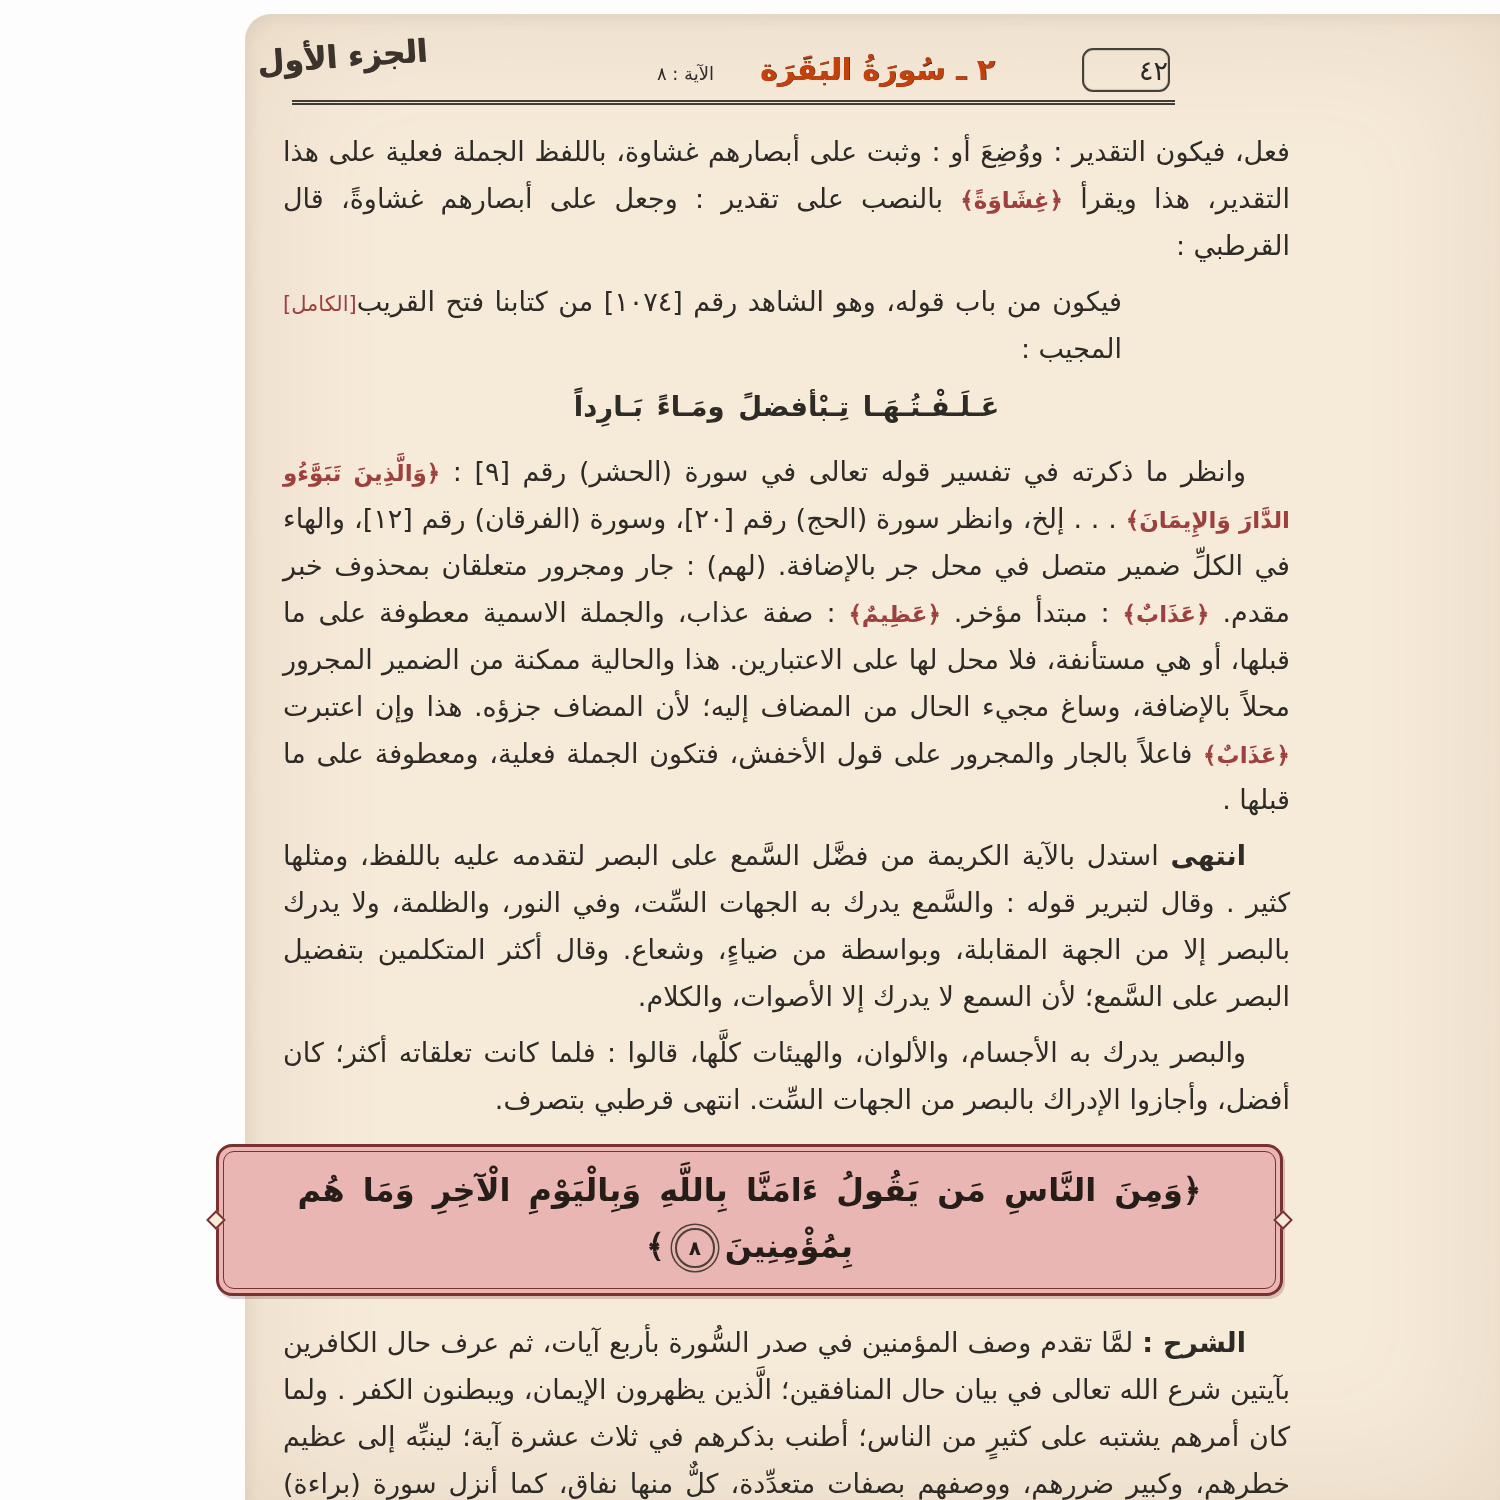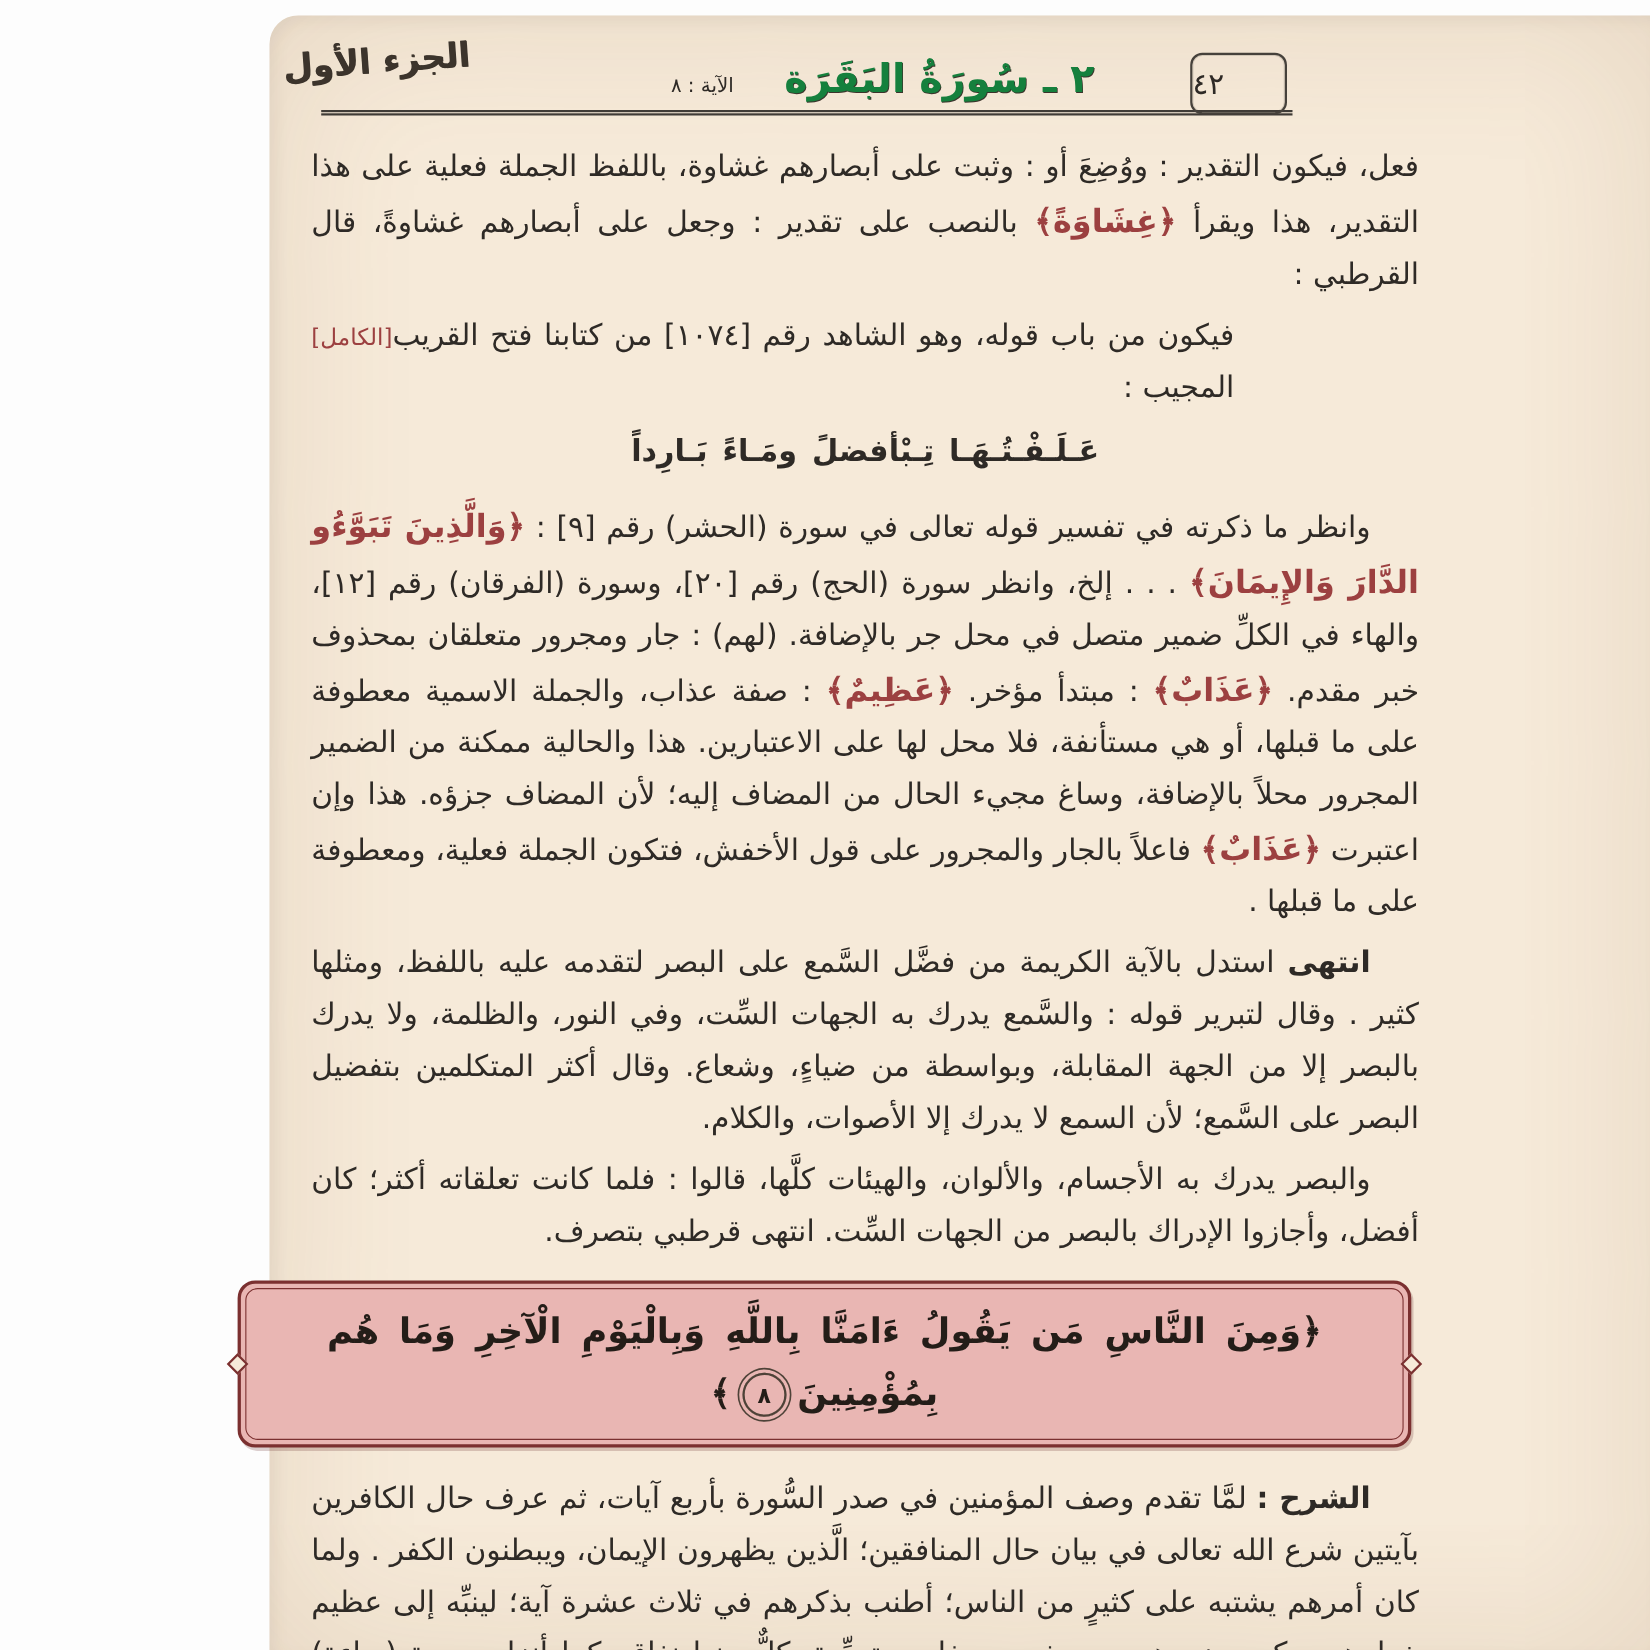--- a/index.html
+++ b/index.html
@@ -15,49 +15,49 @@
   .page{
     position:absolute;top:14px;left:245px;right:0;bottom:0;
     background:var(--page-bg);
     border-radius:26px 0 0 0;
     box-shadow:inset 0 0 140px rgba(140,100,60,.14), inset 6px 6px 14px rgba(0,0,0,.05);
     direction:rtl;
   }
   
   .header{position:relative;height:86px;}
   .numbox{
-    position:absolute;right:330px;top:34px;width:88px;height:56px;
+    position:absolute;right:330px;top:34px;width:88px;height:44px;
     border:2.5px solid #46413b;border-radius:11px;
-    display:flex;align-items:center;justify-content:flex-end;
+    display:flex;align-items:center;justify-content:flex-start;
     font-size:27px;color:var(--ink);
     box-shadow:inset 0 0 0 1px rgba(70,65,59,.18);
   }
   .chapgroup{position:absolute;right:505px;top:38px;display:flex;align-items:baseline;gap:46px;direction:rtl;}
   .chapter{
-    font-size:36px;font-weight:bold;color:#15803d;letter-spacing:.5px;
+    font-size:30px;font-weight:bold;color:#c2410c;letter-spacing:.5px;
     text-shadow:.7px .4px 0 #3c342c;white-space:nowrap;
   }
   .verse{font-size:18px;color:var(--ink);white-space:nowrap;}
   .juz{
     position:absolute;left:12px;top:24px;font-size:31px;font-weight:bold;color:#3c342c;
     transform:rotate(-4deg);text-shadow:.6px .4px 0 #3c342c;white-space:nowrap;
   }
   .rule{
     margin-left:47px;margin-right:325px;height:5px;
     border-top:2.5px solid var(--rule);border-bottom:2px solid var(--rule);
   }
   
   .content{
     direction:rtl;text-align:justify;color:var(--ink);
     font-size:27px;line-height:1.74;
     margin:24px 210px 0 38px;
   }
   p.para{margin:0 0 9px 0;}
   p.para.indent{text-indent:44px;}
-  .run.quran{color:var(--red);font-weight:bold;font-size:29px;}
+  .run.quran{color:var(--red);font-weight:bold;font-size:23px;}
   .run.lead{font-weight:bold;}
   .meter-line{display:flex;justify-content:space-between;align-items:baseline;padding-right:168px;margin:0 0 10px 0;}
   .meter-label{color:var(--red);font-size:21px;white-space:nowrap;}
   .poetry{
     display:flex;justify-content:center;gap:66px;
     font-weight:bold;font-size:27.5px;word-spacing:4px;
     margin:8px 0 18px 0;white-space:nowrap;
   }
   
   .ayah-box{

